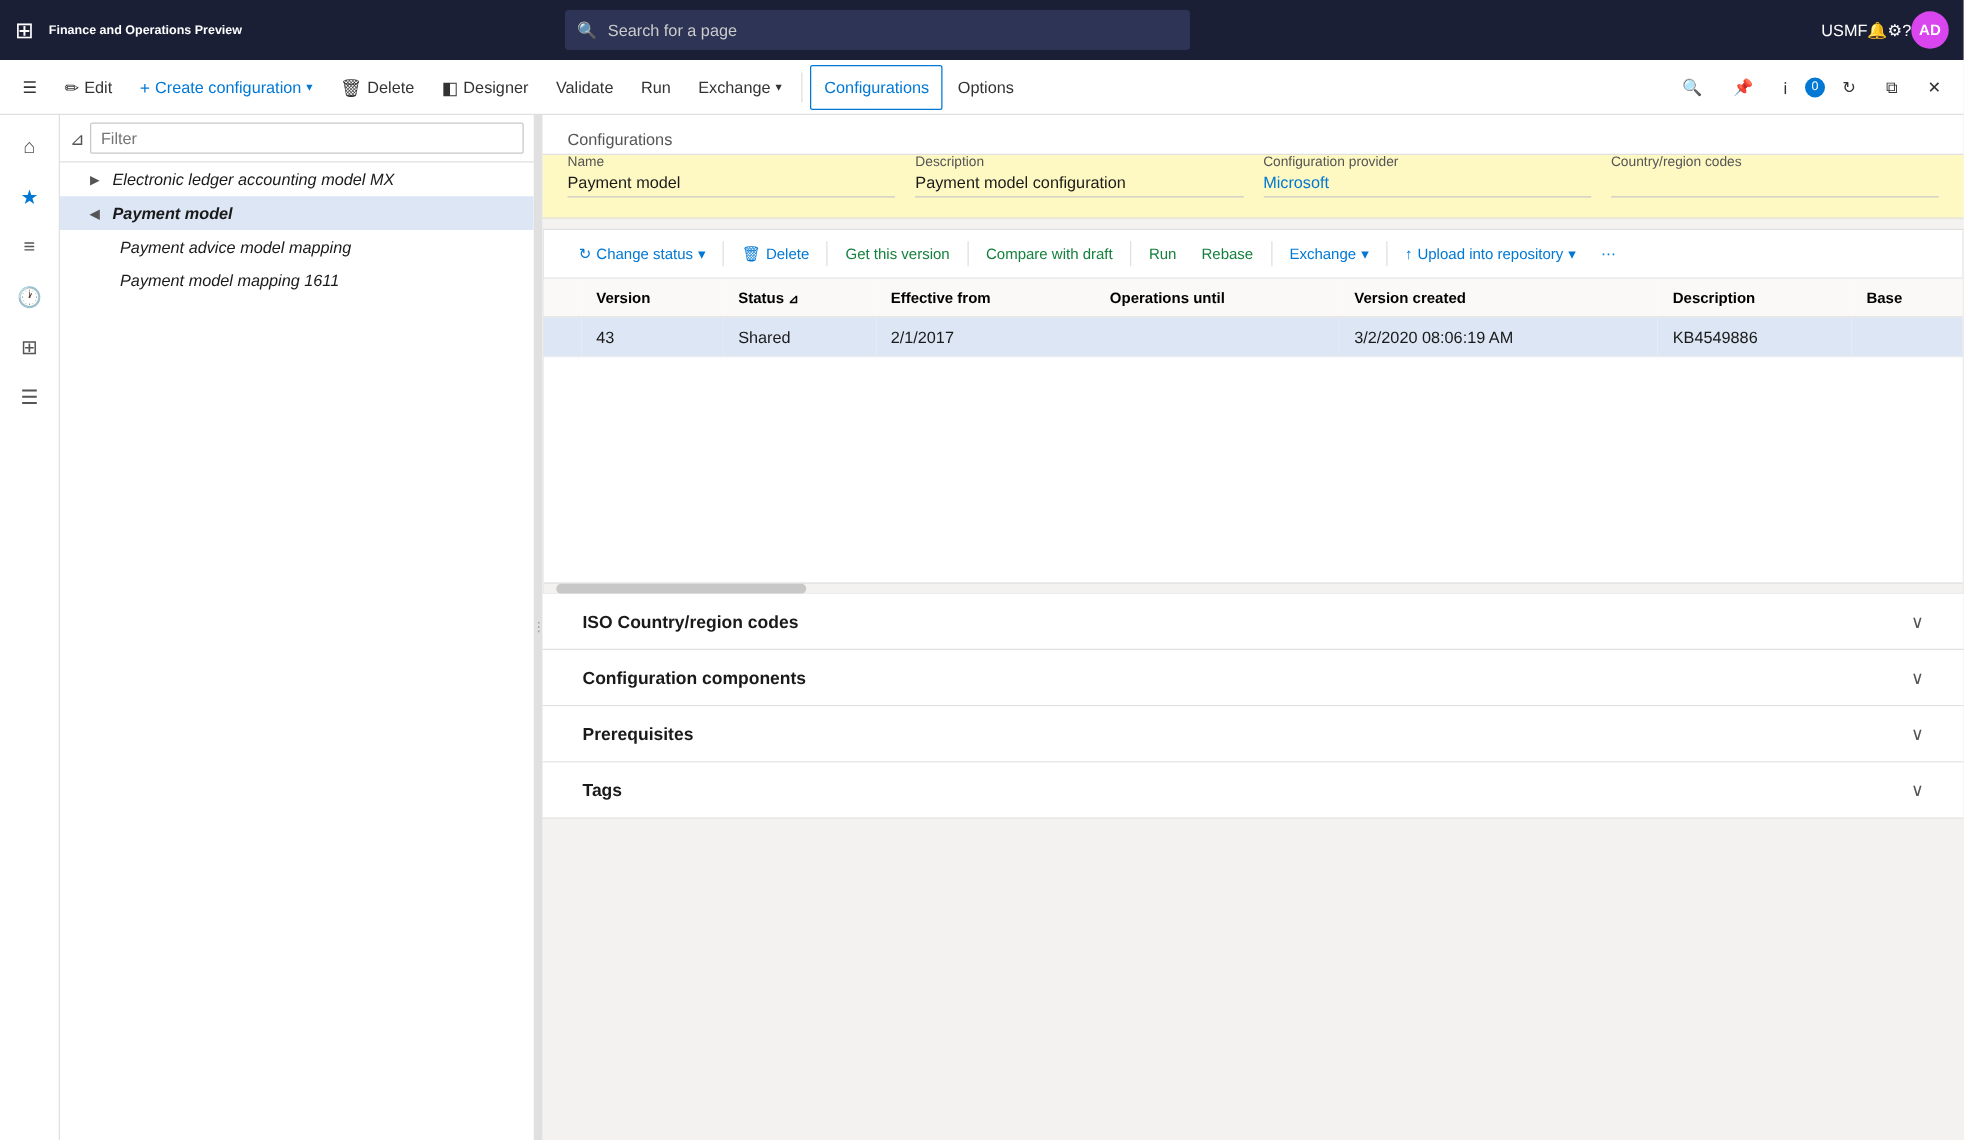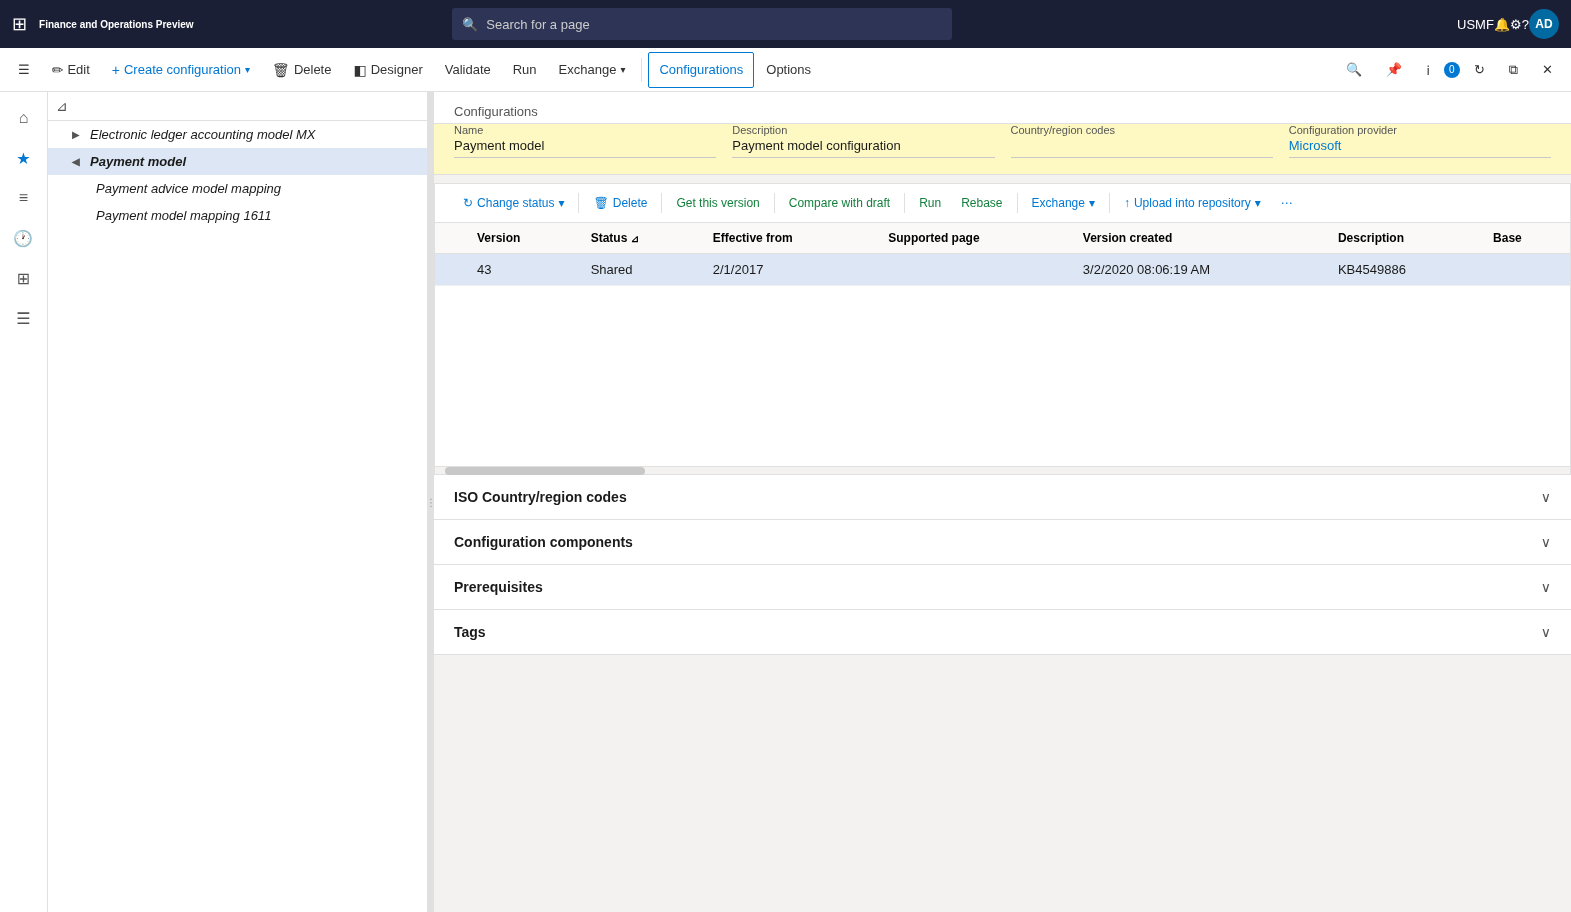--- a/index.html
+++ b/index.html
@@ -31,21 +31,21 @@
       color: #aaa;
       font-size: 13px;
     }
     .top-nav .right-icons {
       margin-left: auto;
       display: flex;
       align-items: center;
       font-size: 13px;
     }
     .top-nav .avatar {
-      background: #0369a1;
+      background: #d946ef;
       border-radius: 50%;
       width: 30px;
       height: 30px;
       display: flex;
       align-items: center;
       justify-content: center;
       font-weight: 600;
       font-size: 12px;
     }
 
@@ -280,21 +280,21 @@
     }
 
     
     .collapsible-section {
       background: #fff;
       border-bottom: 1px solid #e0e0e0;
     }
     .collapsible-header {
       display: flex;
       align-items: center;
-      padding: 14px 20px;
+      padding: 14px 32px;
       cursor: pointer;
     }
     .collapsible-title { font-size: 14px; font-weight: 600; color: #1a1a1a; }
     .collapsible-chevron { margin-left: auto; color: #555; font-size: 14px; }
 
     .configurations-label {
       padding: 12px 20px 4px;
       background: #fff;
       font-size: 13px;
       color: #555;
@@ -377,20 +377,21 @@
     <div class="sidebar-icon active">★</div>
     <div class="sidebar-icon">≡</div>
     <div class="sidebar-icon">🕐</div>
     <div class="sidebar-icon">⊞</div>
     <div class="sidebar-icon">☰</div>
   </div>
 
   <div class="tree-panel">
     <div class="tree-toolbar">
       <span style="color:#555;font-size:14px;">⊿</span>
+      <input class="filter-input" type="text" placeholder="Filter" style="">
     </div>
     <div class="tree-items">
 
       <div class="tree-item level1">
         <span class="expand-icon">▶</span>
         <span class="item-label">Electronic ledger accounting model MX</span>
       </div>
 
       <div class="tree-item level1 selected">
         <span class="expand-icon">◀</span>
@@ -422,26 +423,26 @@
       <div class="fields-row">
         <div class="field-group">
           <span class="field-label">Name</span>
           <span class="field-value">Payment model</span>
         </div>
         <div class="field-group">
           <span class="field-label">Description</span>
           <span class="field-value">Payment model configuration</span>
         </div>
         <div class="field-group">
+          <span class="field-label">Configuration provider</span>
+          <span class="field-value link">Microsoft</span>
+        </div>
+        <div class="field-group">
           <span class="field-label">Country/region codes</span>
           <span class="field-value"></span>
-        </div>
-        <div class="field-group">
-          <span class="field-label">Configuration provider</span>
-          <span class="field-value link">Microsoft</span>
         </div>
       </div>
     </div>
 
     <div class="versions-section">
 
       <div class="versions-toolbar">
         <button class="vtb-btn">
           <span style="color:#0078d4;">↻</span>
           <span>Change status</span>
@@ -483,21 +484,21 @@
 
       <table class="versions-table">
         <thead>
           <tr>
             <th style="width:30px;"></th>
             <th>Version</th>
             <th>
               Status <span style="font-size:10px;">⊿</span>
             </th>
             <th>Effective from</th>
-            <th>Supported page</th>
+            <th>Operations until</th>
             <th>Version created</th>
             <th>Description</th>
             <th>Base</th>
           </tr>
         </thead>
         <tbody>
           <tr class="selected">
             <td></td>
             <td>43</td>
             <td>Shared</td>

